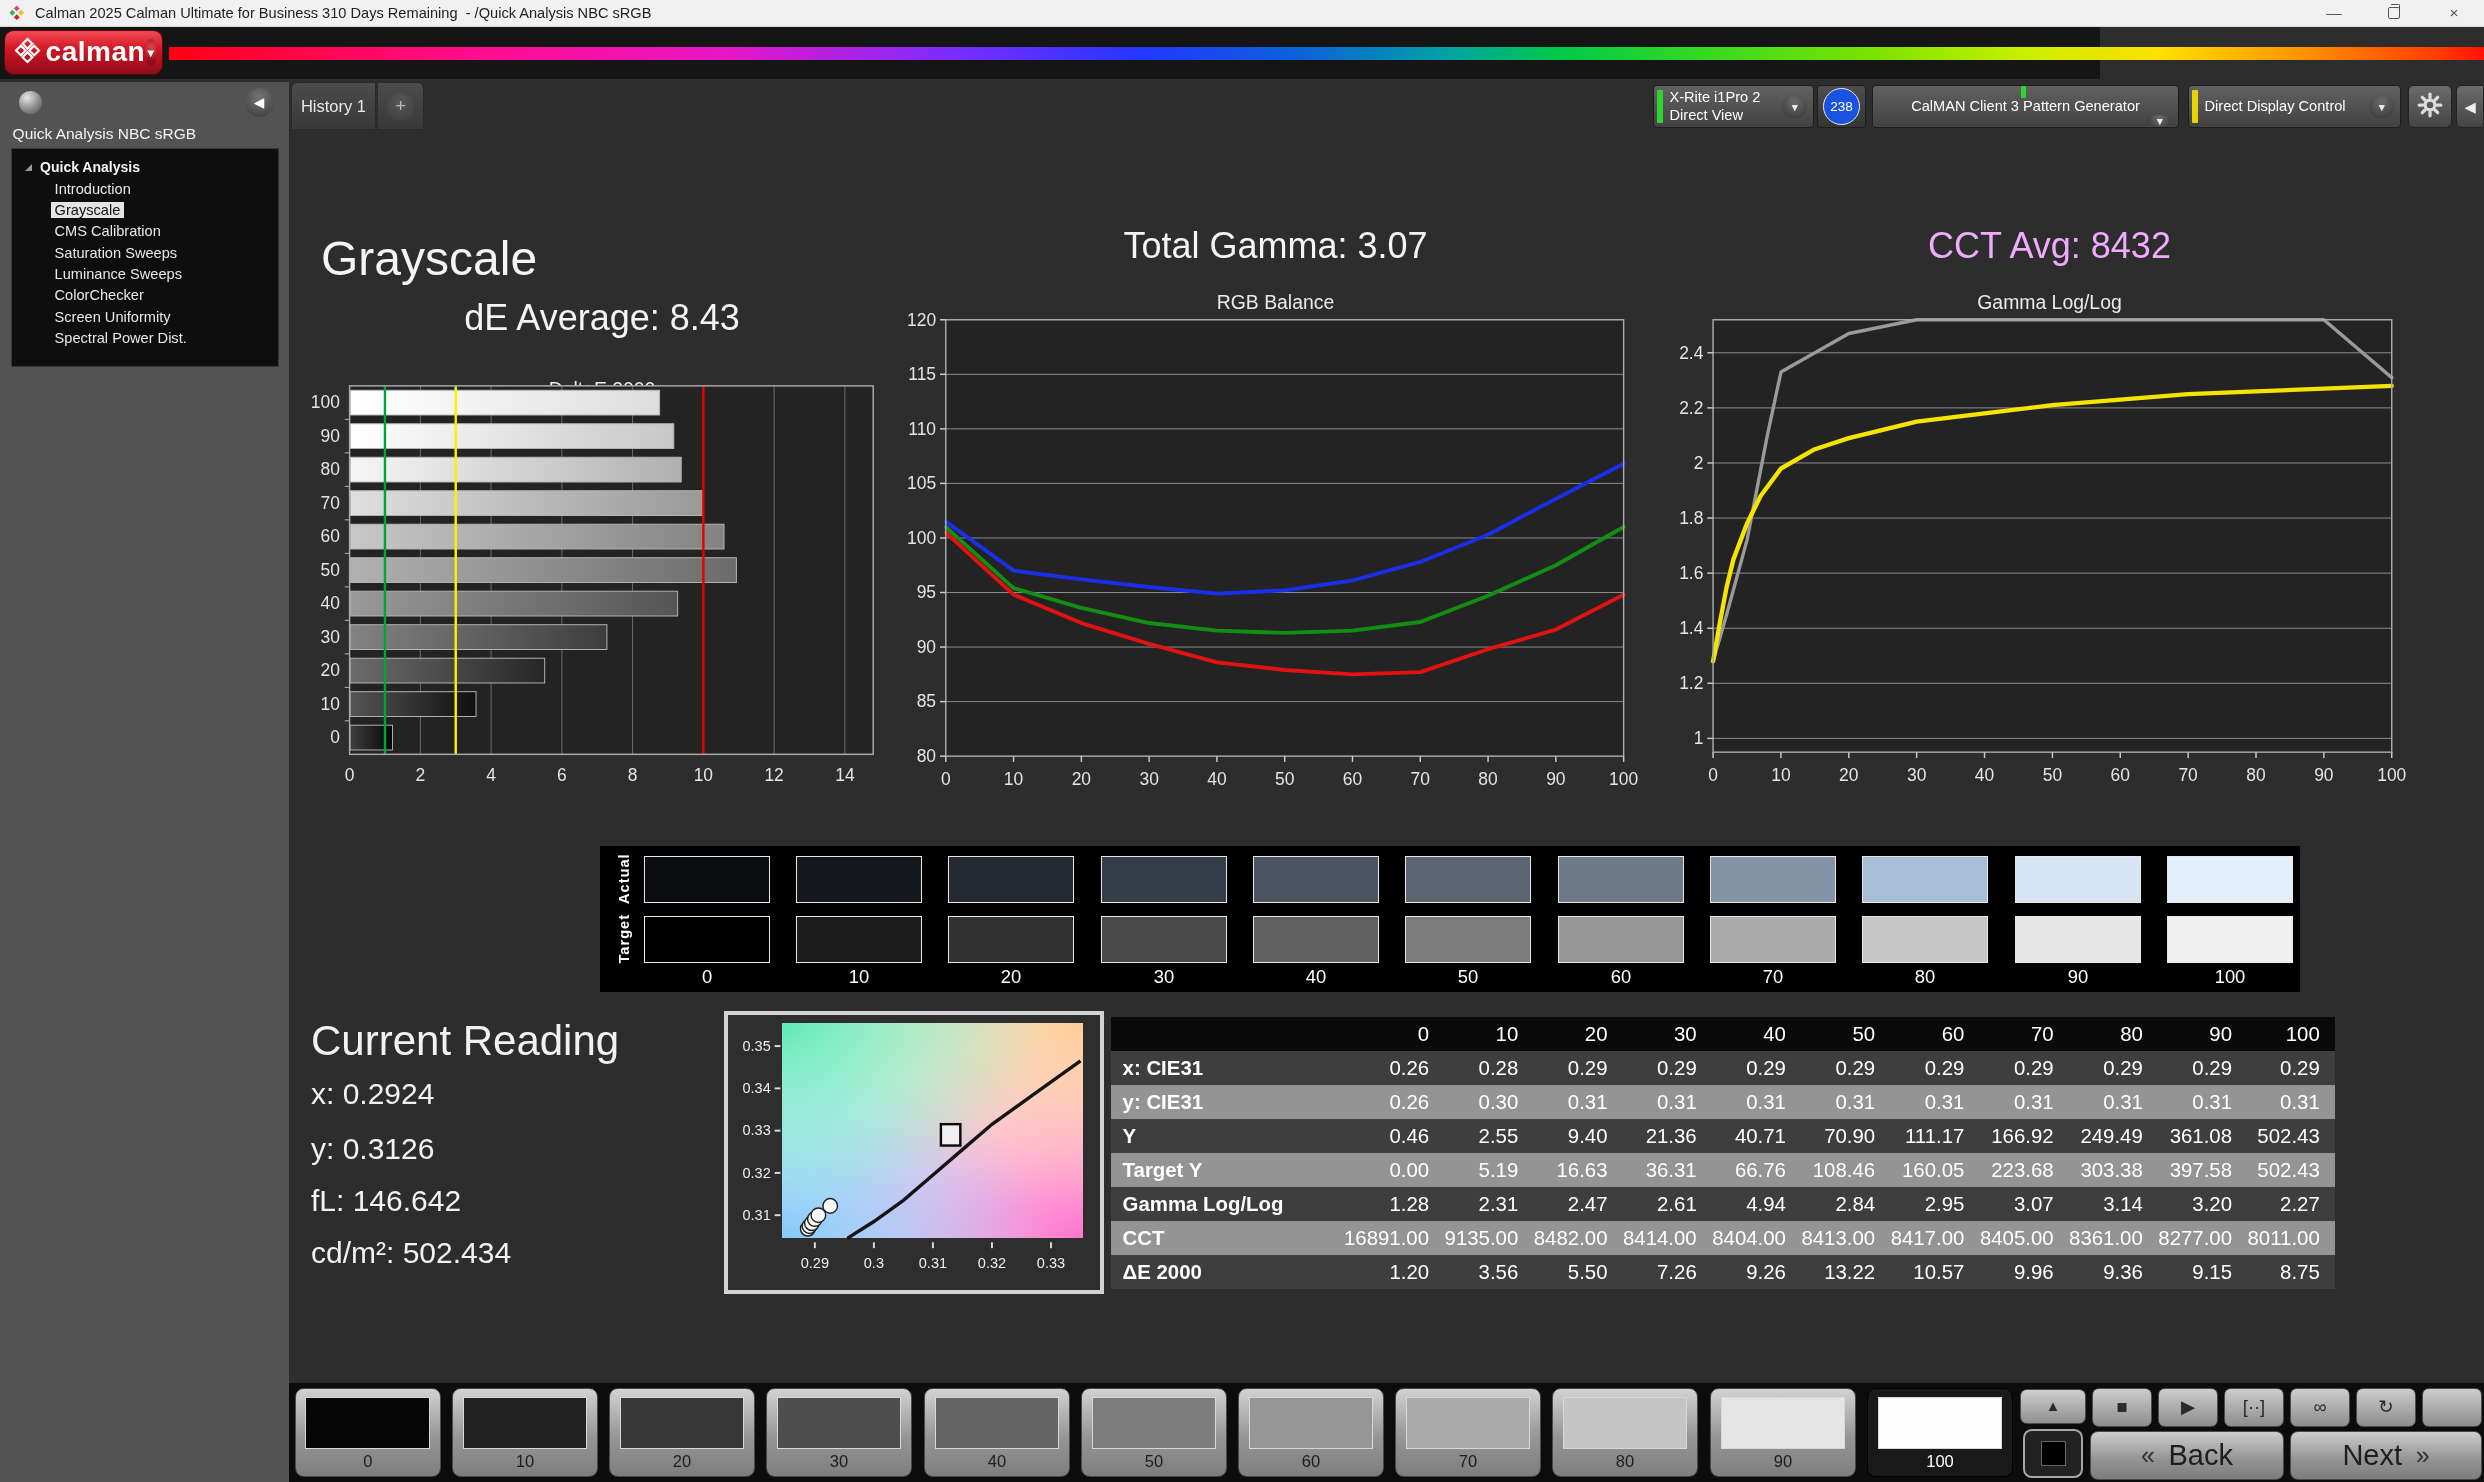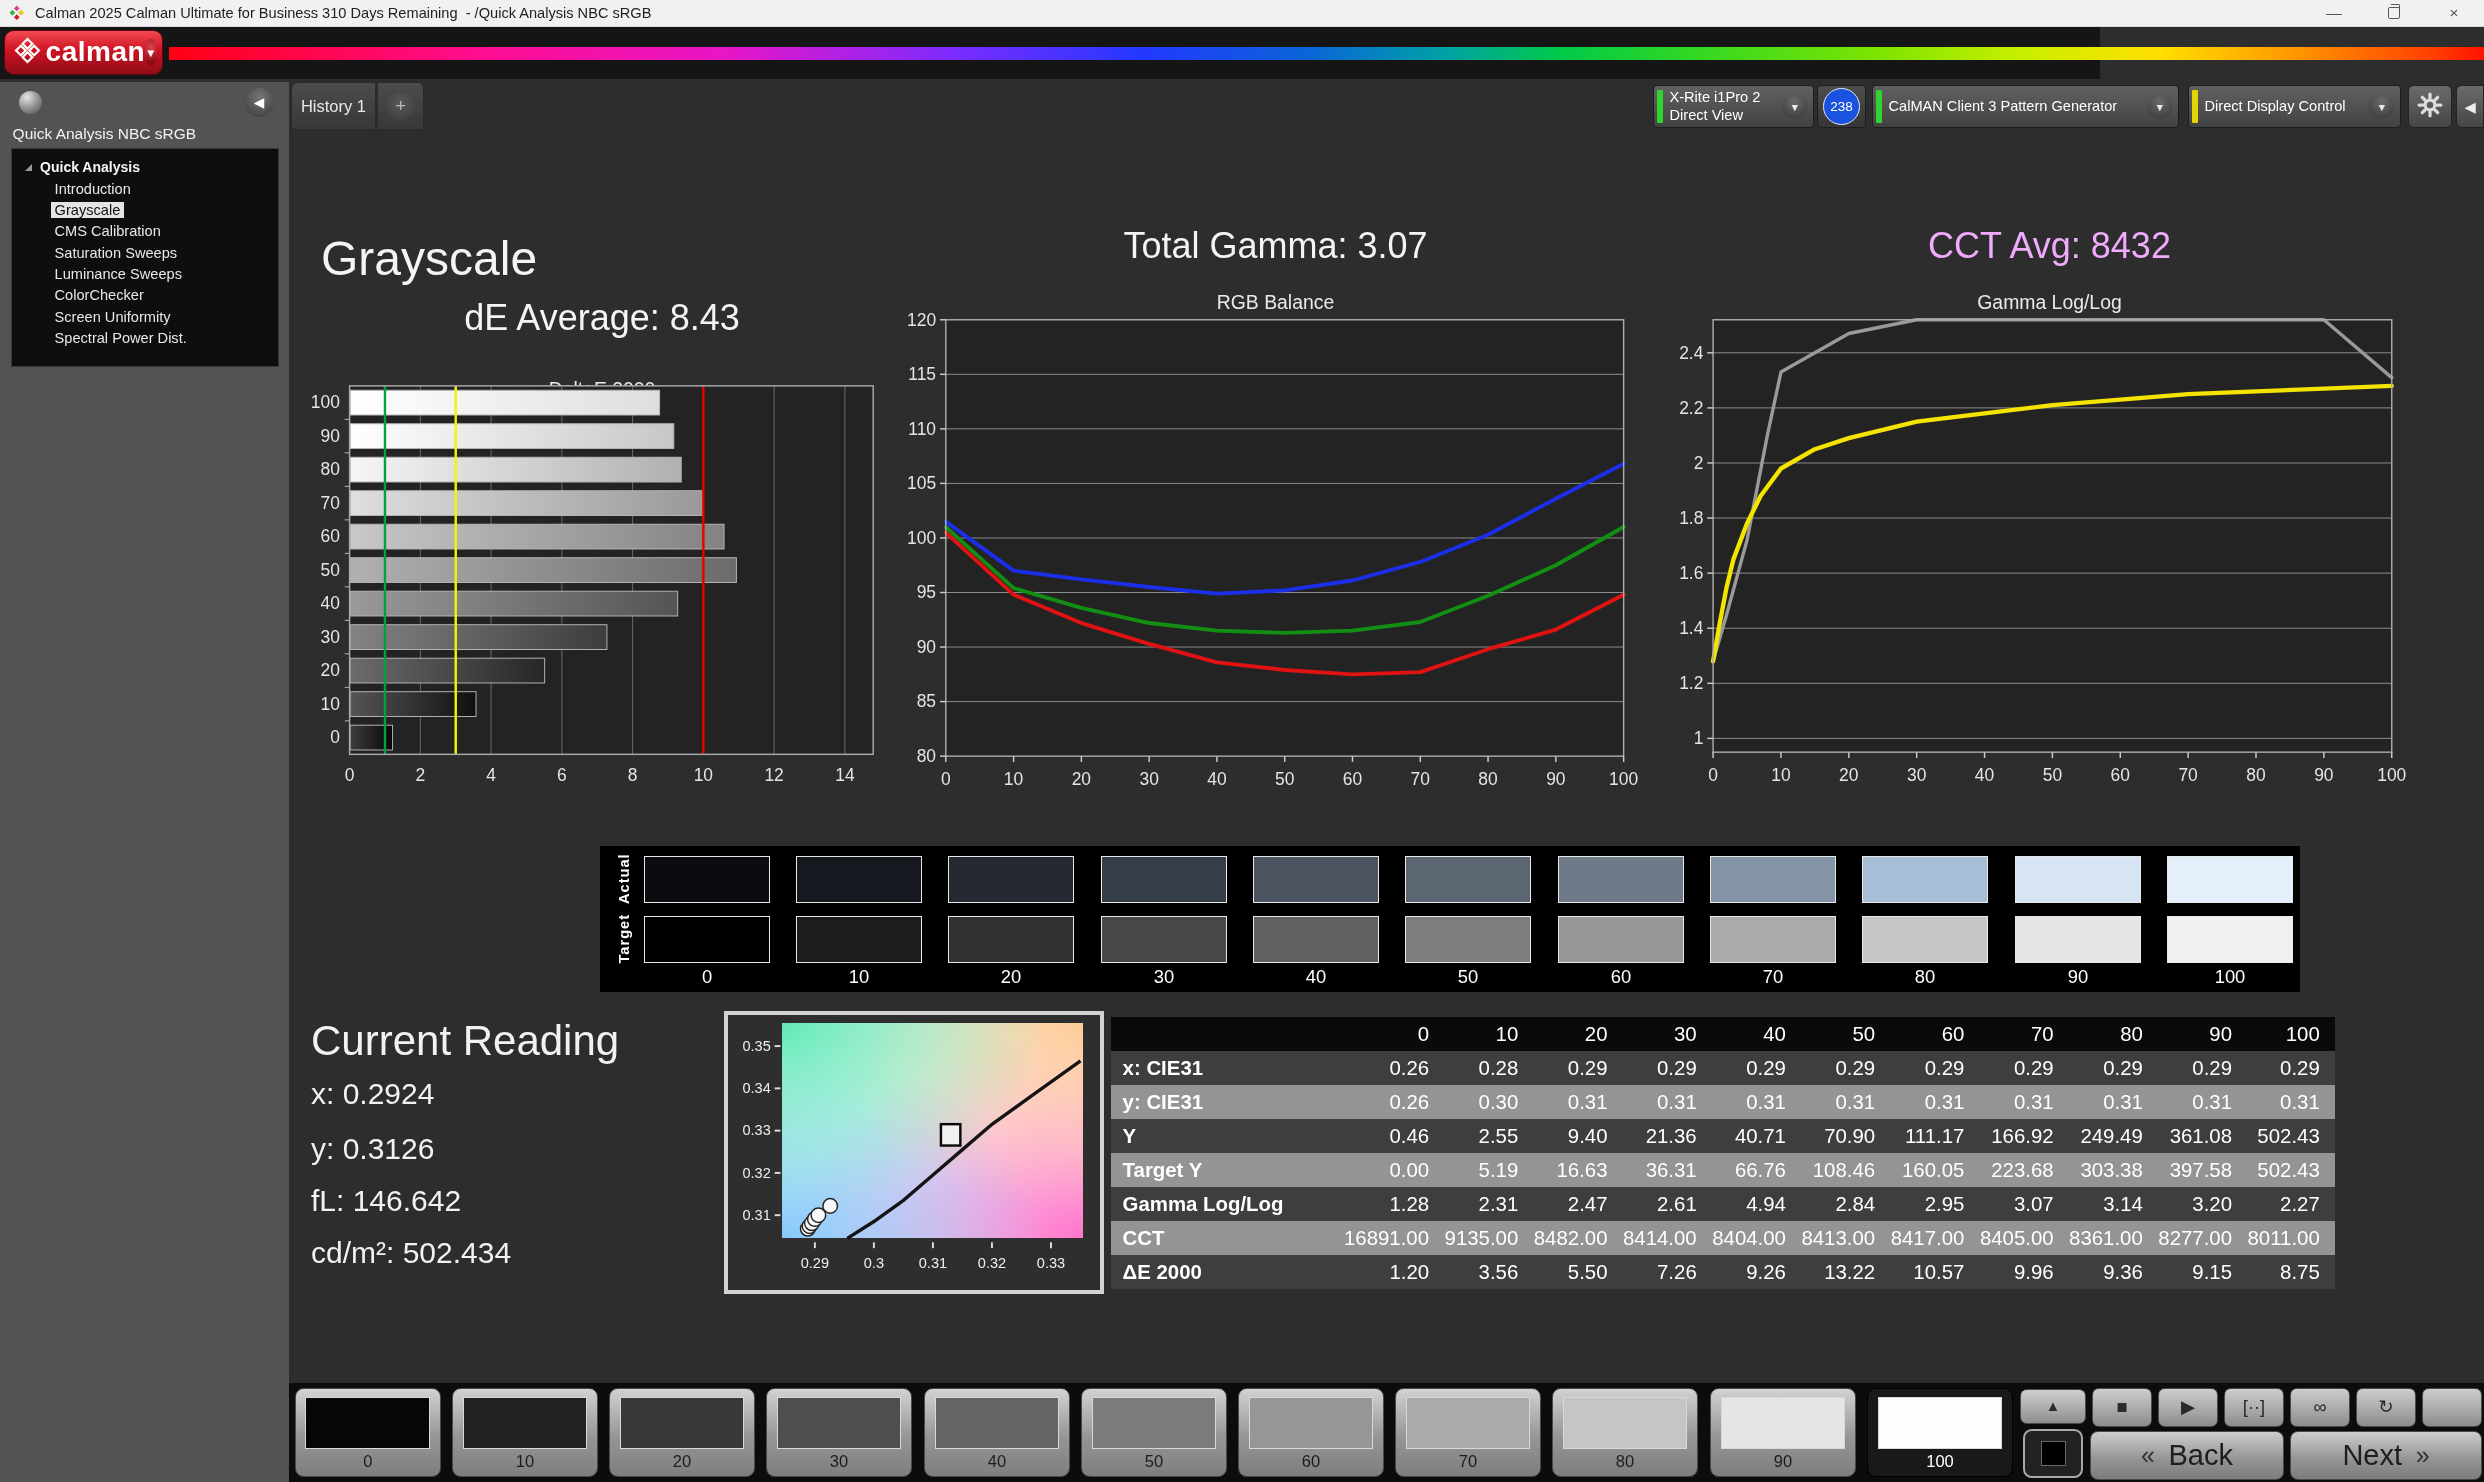--- a/index.html
+++ b/index.html
@@ -52,21 +52,21 @@
   .dd-text{font-size:14.6px;line-height:17.5px;}
   .dd-arrow{margin-left:auto;margin-right:5.8px;width:25px;height:25px;border-radius:50%;
       background:radial-gradient(circle at 50% 30%,#6a6a6a,#424242 75%);
       display:flex;align-items:center;justify-content:center;color:#e8e8e8;font-size:10.7px;}
   .dd1{left:1653px;width:161px;}
   .badge-wrap{position:absolute;left:1817px;top:85px;width:49px;height:43px;
       background:linear-gradient(#4e4e4e,#353535);border:1px solid #1d1d1d;border-radius:3.9px;
       box-sizing:border-box;display:flex;align-items:center;justify-content:center;}
   .badge-circle{width:37px;height:37px;border-radius:50%;background:#1a53e0;border:1.9px solid #e8e8ef;
       box-sizing:border-box;color:#fff;font-size:13.6px;display:flex;align-items:center;justify-content:center;}
-  .dd2{left:1872px;width:307px;}
+  .dd2{left:1872px;width:307px;flex-direction:column;}
   .dd3{left:2188px;width:213px;}
   .icon-btn{position:absolute;top:85px;height:43px;background:linear-gradient(#6b6b6b,#454545);
       border:1px solid #222;border-radius:5.8px;box-sizing:border-box;
       display:flex;align-items:center;justify-content:center;}
   .gear-btn{left:2408px;width:44px;}
   .collapse-right{left:2456px;width:28px;border-radius:5.8px 0 0 5.8px;color:#efefef;font-size:14.6px;}
 
   
   .sidebar{position:absolute;left:0;top:82px;width:289px;height:1400px;background:#535353;}
   .sb-led{position:absolute;left:19.4px;top:8.7px;width:23px;height:23px;border-radius:50%;

